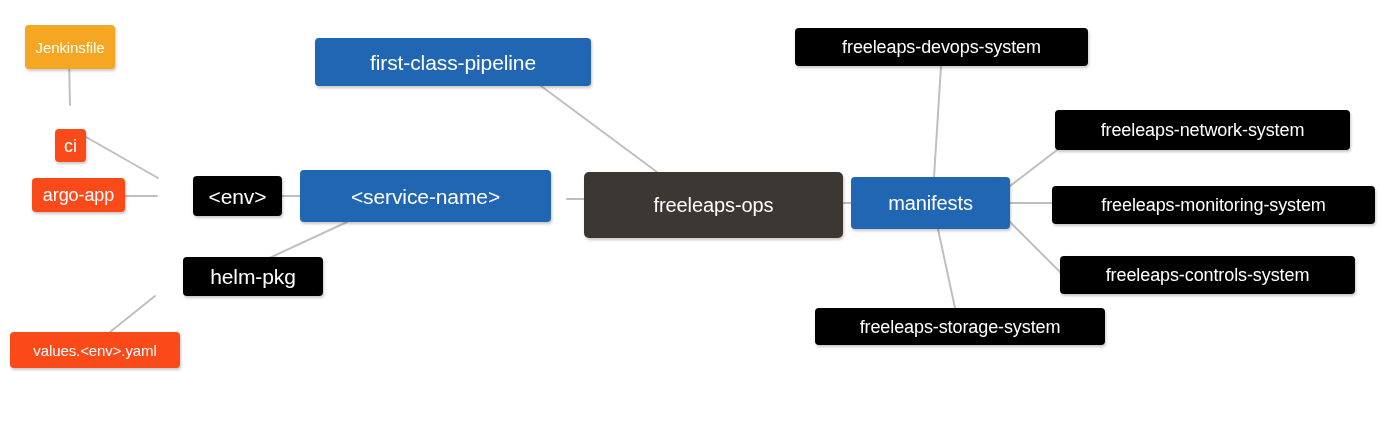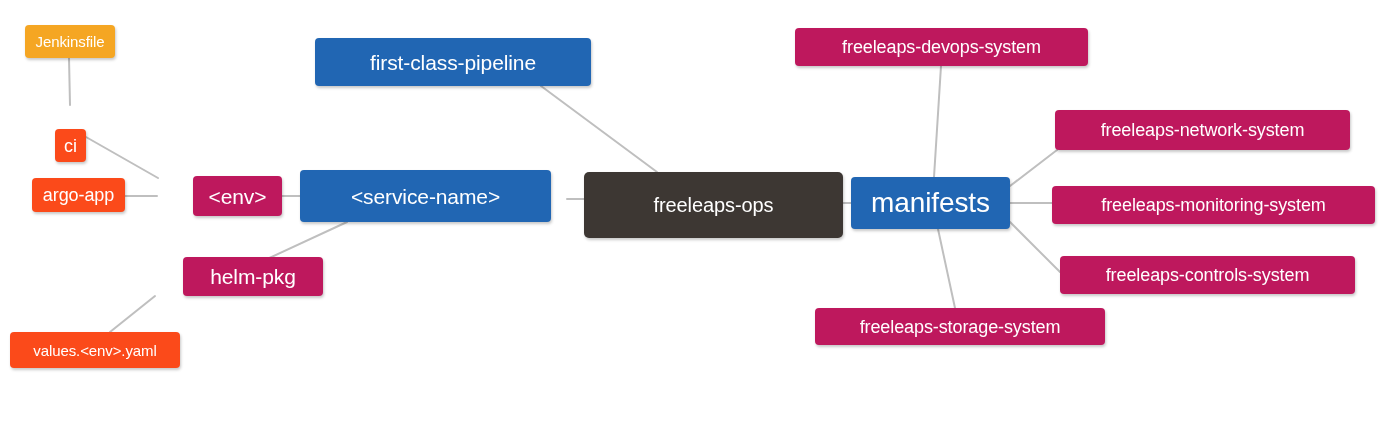--- a/index.html
+++ b/index.html
@@ -40,27 +40,27 @@
     box-shadow: 1px 2px 3px rgba(0,0,0,0.22);
     padding: 0 9px;
     line-height: 1;
     user-select: none;
   }
   .mm-node.root {
     background: #3d3733;
     border-radius: 5px;
   }
   .mm-node.blue   { background: #2166b3; }
-  .mm-node.green  { background: #be185d; }
+  .mm-node.green  { background: #000000; }
   .mm-node.orange { background: #f5a623; }
   .mm-node.red    { background: #fb4a1a; }
 
   .sz-root    { font-size: 20px; }
   .sz-xl      { font-size: 21px; }
-  .sz-lg      { font-size: 28px; }
+  .sz-lg      { font-size: 20px; }
   .sz-md      { font-size: 21px; margin-left: 36px; }
   .sz-sm      { font-size: 18px; }
   .sz-xs      { font-size: 15px; }
 </style>
 </head>
 <body>
 
 <div id="mindmap-canvas">
   <svg id="edge-layer" viewBox="0 0 1390 421" width="1390" height="421" aria-hidden="true">
       <line x1="69" y1="58" x2="70" y2="105" stroke="#bfbfbf" stroke-width="2" stroke-linecap="round"></line>
@@ -72,21 +72,21 @@
       <line x1="541" y1="86" x2="657" y2="172" stroke="#bfbfbf" stroke-width="2" stroke-linecap="round"></line>
       <line x1="567" y1="199" x2="584" y2="199" stroke="#bfbfbf" stroke-width="2" stroke-linecap="round"></line>
       <line x1="843" y1="203" x2="851" y2="203" stroke="#bfbfbf" stroke-width="2" stroke-linecap="round"></line>
       <line x1="941" y1="66" x2="934" y2="177" stroke="#bfbfbf" stroke-width="2" stroke-linecap="round"></line>
       <line x1="1010" y1="186" x2="1057" y2="150" stroke="#bfbfbf" stroke-width="2" stroke-linecap="round"></line>
       <line x1="1010" y1="203" x2="1052" y2="203" stroke="#bfbfbf" stroke-width="2" stroke-linecap="round"></line>
       <line x1="1010" y1="222" x2="1060" y2="272" stroke="#bfbfbf" stroke-width="2" stroke-linecap="round"></line>
       <line x1="938" y1="229" x2="955" y2="308" stroke="#bfbfbf" stroke-width="2" stroke-linecap="round"></line>
     </svg>
   <div id="node-layer">
-      <div class="mm-node orange sz-xs" style="left: 25px; top: 25px; width: 90px; height: 33px;">
+      <div class="mm-node orange sz-xs" style="left: 25px; top: 25px; width: 90px; height: 44px;">
         <span>Jenkinsfile</span>
       </div>
       <div class="mm-node red sz-sm" style="left: 55px; top: 105px; width: 31px; height: 33px; margin-top: 24px;">
         <span>ci</span>
       </div>
       <div class="mm-node red sz-sm" style="left: 32px; top: 178px; width: 93px; height: 34px;">
         <span>argo-app</span>
       </div>
       <div class="mm-node green sz-md" style="left: 157px; top: 176px; width: 89px; height: 40px;">
         <span>&lt;env&gt;</span>

